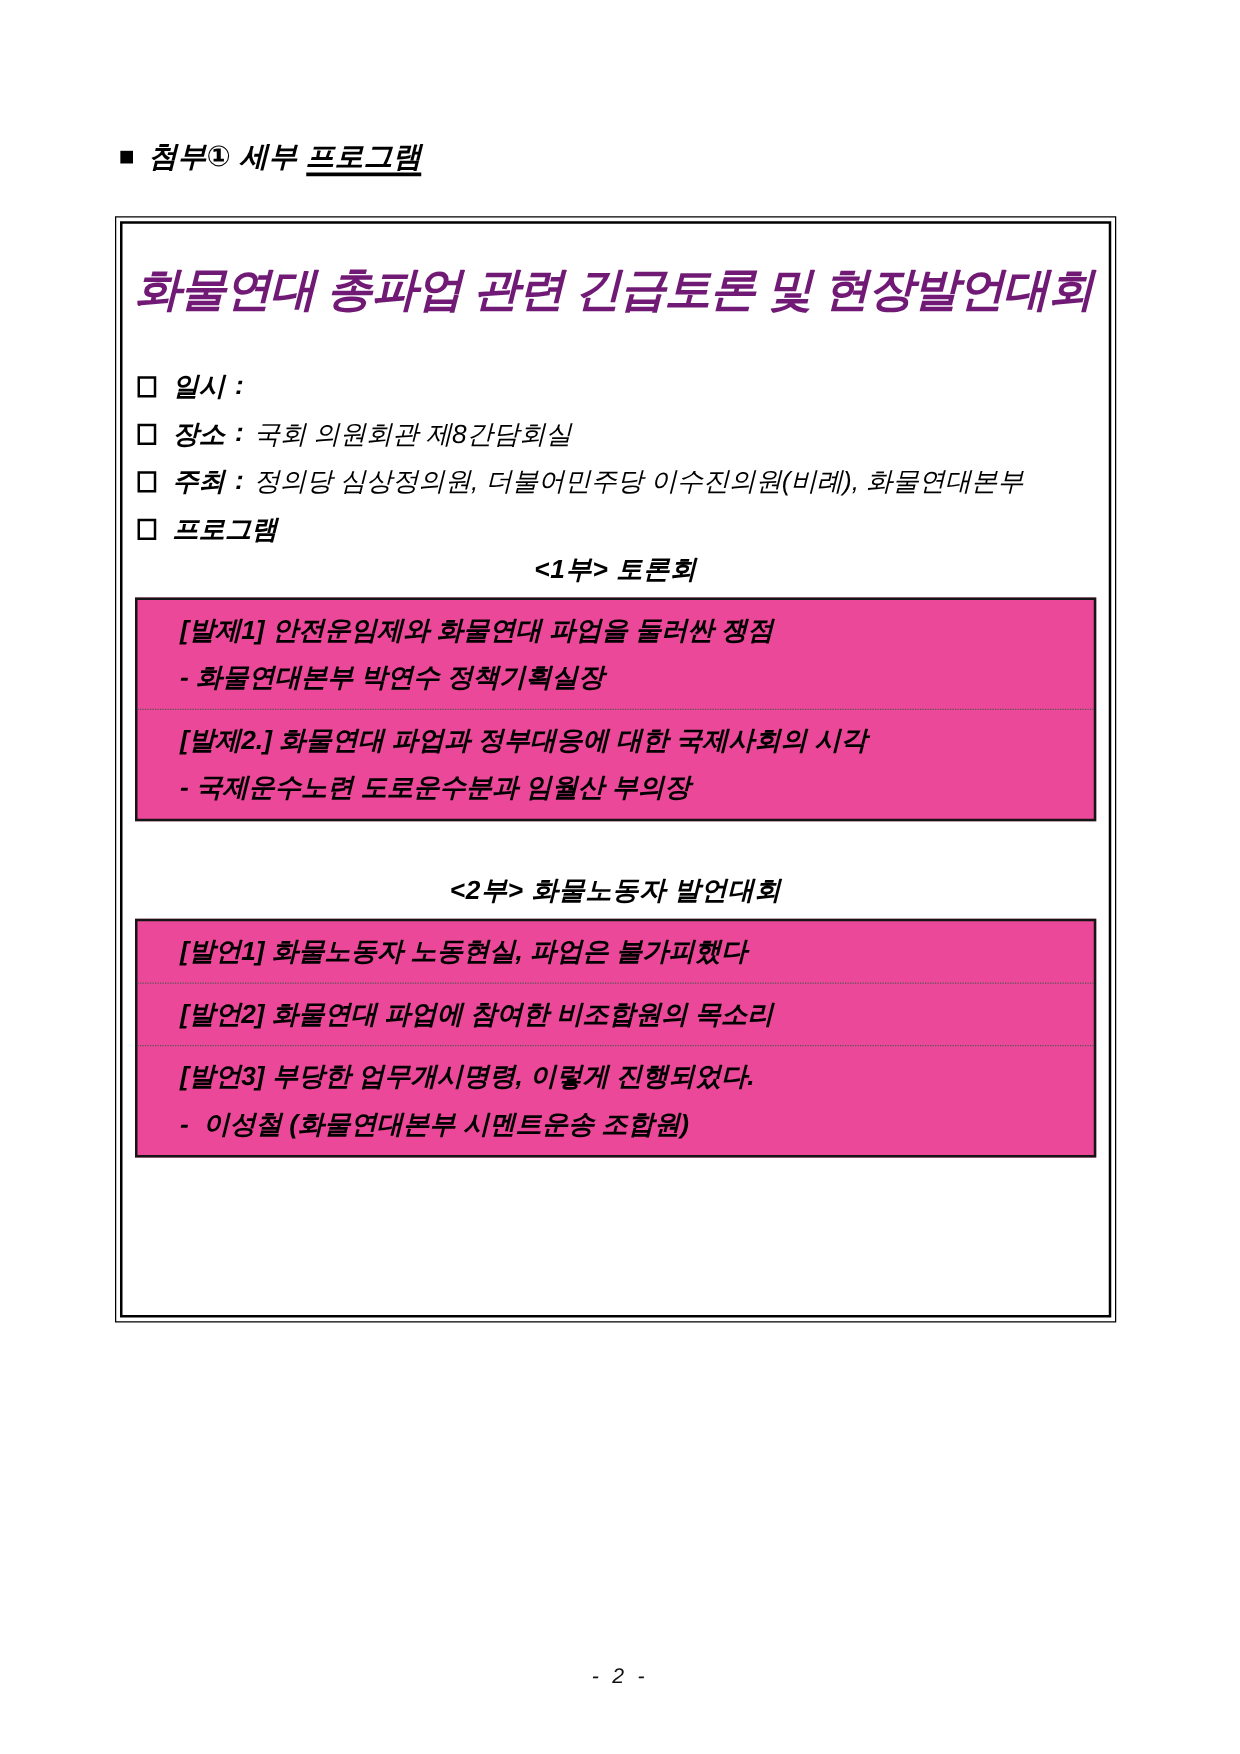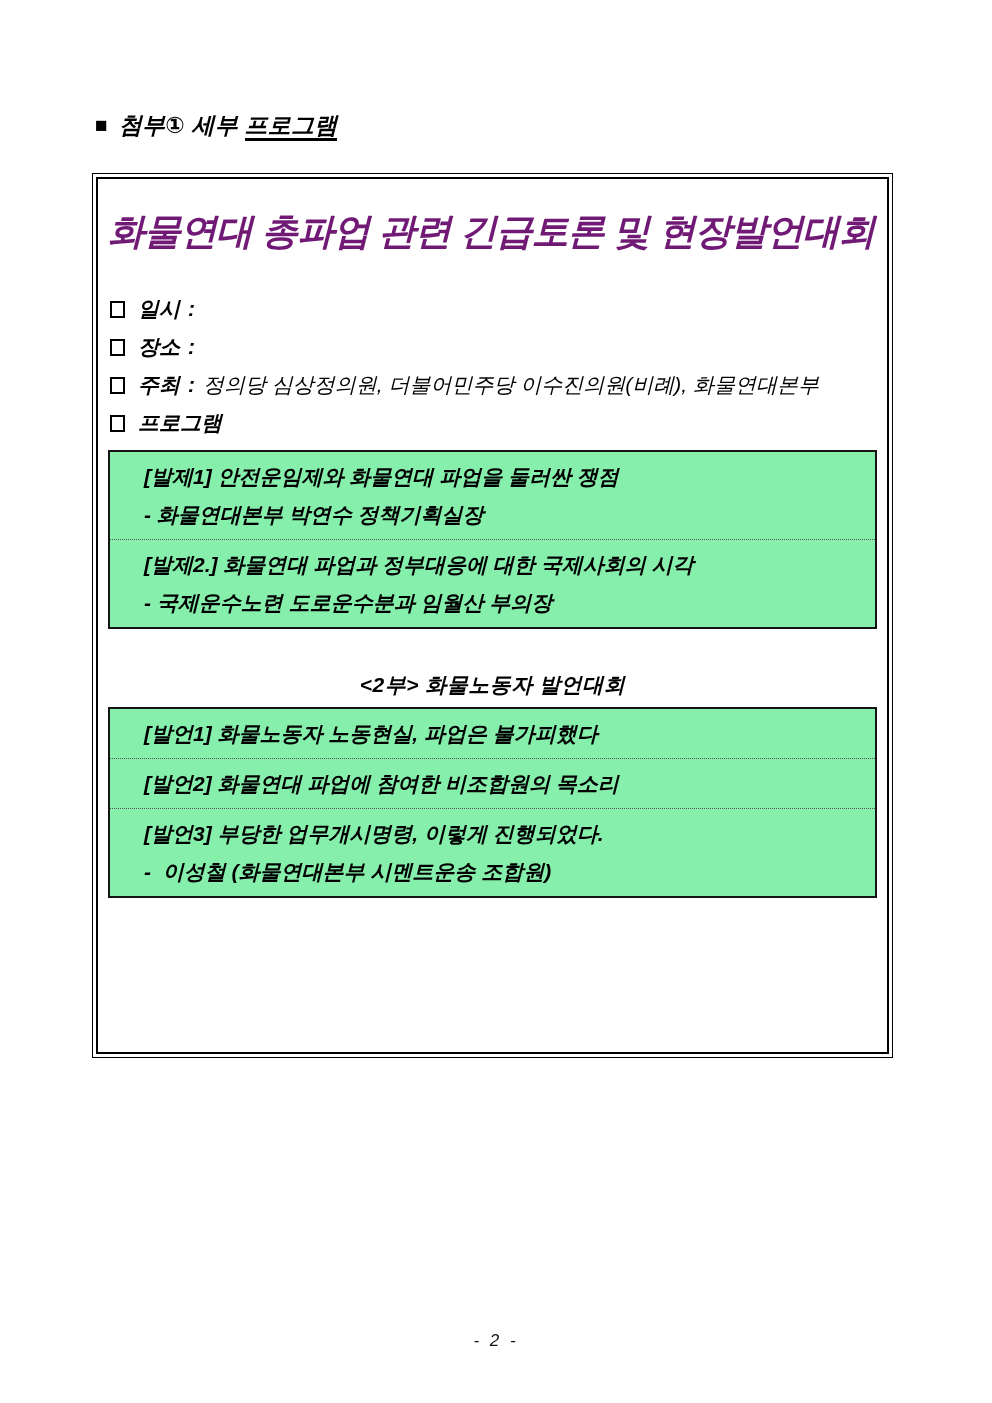--- a/index.html
+++ b/index.html
@@ -54,21 +54,21 @@
   .info-colon:empty { margin:0; }
   .info-value { font-weight:400; }
 
   .session-heading {
     text-align:center; font-size:21px; font-weight:700; line-height:28px;
     letter-spacing:0.5px;
   }
   .session + .session { margin-top:42px; }
   .gray-box {
     margin-top:8px;
-    background:#86efac;
+    background:#ec4899;
     border:2px solid #151515;
   }
   .g-row { padding:12px 10px 12px 34px; }
   .g-row + .g-row { border-top:1px dotted #555; }
   .g-title { font-size:21px; line-height:25px; font-weight:700; white-space:pre-wrap; }
   .g-speaker { font-size:21px; line-height:25px; font-weight:700; margin-top:13px; white-space:pre-wrap; }
 
   .page-number {
     position:absolute; top:1331px; left:0; width:100%;
     text-align:center; font-size:17px; letter-spacing:3px;
@@ -91,36 +91,38 @@
     <div class="info-list">
       <div class="info-item">
         <span class="cb"></span>
         <span class="info-label">일시</span>
         <span class="info-colon">:</span>
       </div>
       <div class="info-item">
         <span class="cb"></span>
         <span class="info-label">장소</span>
         <span class="info-colon">:</span>
+        <span class="info-value">국회 의원회관 제8간담회실</span>
       </div>
       <div class="info-item">
         <span class="cb"></span>
         <span class="info-label">주최</span>
         <span class="info-colon">:</span>
         <span class="info-value">정의당 심상정의원, 더불어민주당 이수진의원(비례), 화물연대본부</span>
       </div>
       <div class="info-item">
         <span class="cb"></span>
         <span class="info-label">프로그램</span>
         <span class="info-colon"></span>
         <span class="info-value"></span>
       </div>
     </div>
 
     <div class="session">
+      <div class="session-heading">&lt;1부&gt;  토론회</div>
       <div class="gray-box">
         <div class="g-row">
           <div class="g-title">[발제1] 안전운임제와 화물연대 파업을 둘러싼 쟁점</div>
           <div class="g-speaker">- 화물연대본부 박연수 정책기획실장</div>
         </div>
         <div class="g-row">
           <div class="g-title">[발제2.] 화물연대 파업과 정부대응에 대한 국제사회의 시각</div>
           <div class="g-speaker">- 국제운수노련 도로운수분과 임월산 부의장</div>
         </div>
       </div>

